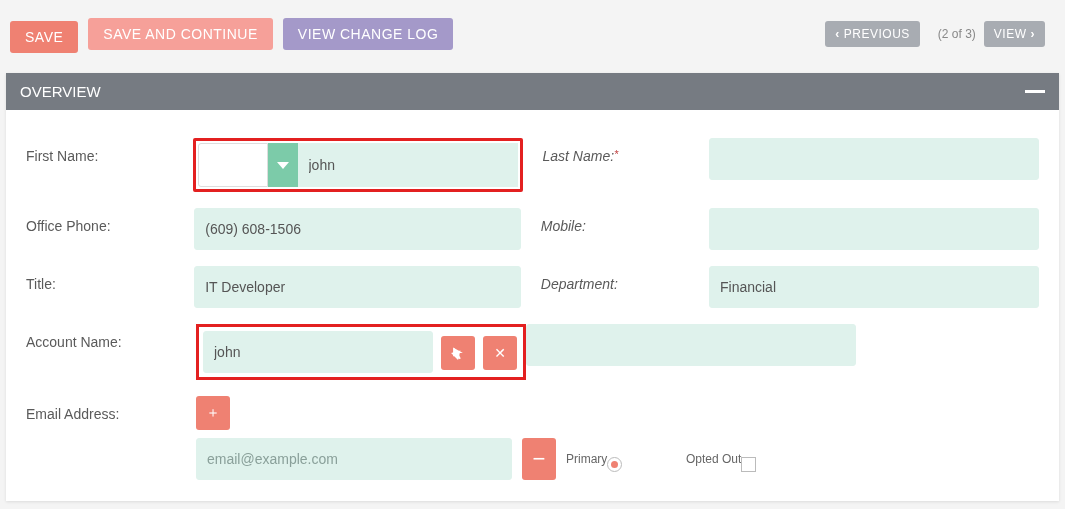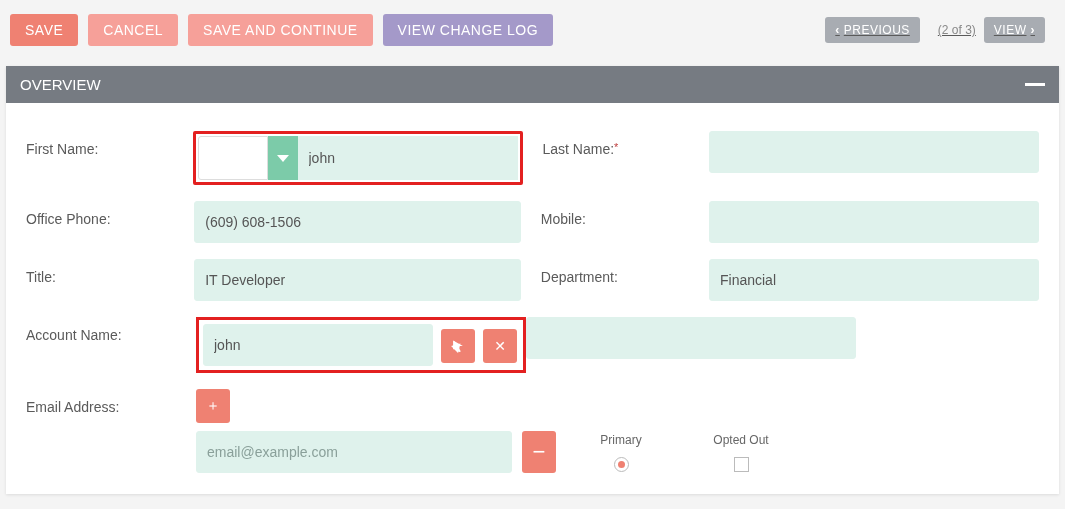--- a/index.html
+++ b/index.html
@@ -20,43 +20,43 @@
   .btn {
     border: none;
     color: #fff;
     padding: 8px 15px;
     margin-right: 10px;
     font-size: 14px;
     letter-spacing: .5px;
     cursor: pointer;
     border-radius: 3px;
   }
-  .btn-red { background: #ef8172; }
+  .btn-red { background: #ef8172; margin-top: 7px; }
   .btn-pink { background: #f6a099; }
   .btn-purple { background: #a499c9; text-align: right; }
   .btn-grey { background: #a8acb2; font-size: 12px; padding: 6px 10px; }
-  .right-tools { margin-left: auto; display:flex; align-items:center; gap:8px;text-decoration:underline;}
+  .right-tools { margin-left: auto; display:flex; align-items:center; gap:8px;}
   .page-ind { color:#888; font-size:12px;}
   .prev-btn::before { content:"‹"; font-weight:bold; margin-right:4px;}
   .next-btn::after  { content:"›"; font-weight:bold; margin-left:4px;}
   .panel { margin: 0 6px; box-shadow: 0 1px 3px rgba(0,0,0,.1);}
   .panel-head {
     background: #767b82;
     color: #fff;
     padding: 10px 14px;
     font-size: 15px;
     display:flex; align-items:center; justify-content:space-between;gap:40px;
   }
   .collapse { width:20px; height:3px; background:#fff; display:inline-block;}
   .panel-body { background:#fff; padding: 20px 0 13px; }
   .row { display:flex; padding: 8px 20px; align-items: flex-start; }
   .col { display:flex; align-items:flex-start; }
   .col-left-label { width:170px; padding-top:10px; font-size:14px; color:#5a5a5a;}
   .col-left-field { width:330px; }
-  .col-right-label { width:170px; padding-top:10px; font-size:14px; color:#5a5a5a; margin-left:20px;}
+  .col-right-label { width:170px; padding-top:10px; font-size:14px; color:#5a5a5a; margin-left:20px;font-style:italic;}
   .col-right-field { flex: 0 0 330px; }
   .required { color:#c04040; font-size:11px; display:block;}
   .fld {
     width: 100%;
     background: #dff2ec;
     border: 1px solid #dff2ec;
     border-radius: 3px;
     padding: 12px 10px;
     font-size: 14px;
     color:#555;
@@ -78,31 +78,30 @@
   .acct-fld { flex:1; background:#dff2ec; border:1px solid #dff2ec; border-radius:3px; padding:12px 10px; font-size:14px; color:#555;}
   .icon-btn {
     width:34px; height:34px; background:#ef8172; border:none; border-radius:3px;
     color:#fff; font-size:14px; display:flex; align-items:center; justify-content:center; cursor:pointer;
     margin-top:5px;
   }
   .plus-btn { margin:0 0 8px; }
   .email-row { display:flex; align-items:center; gap:10px;}
   .email-input { width:316px; }
   .minus-btn { width:34px; height:42px; background:#ef8172; border:none; border-radius:3px; color:#fff; font-size:22px; line-height:1; cursor:pointer;}
-  .opt-col { display:flex; flex-direction:column; align-items:center; font-size:12px; color:#666; width:110px;}
+  .opt-col { display:flex; flex-direction:row; align-items:center; font-size:12px; color:#666; width:110px;}
   .radio { width:15px; height:15px; border-radius:50%; border:1px solid #bbb; margin-top:10px; display:flex; align-items:center; justify-content:center; background:#fff;}
   .radio.checked::after { content:""; width:7px; height:7px; border-radius:50%; background:#ef8172;}
   .chk { width:15px; height:15px; border:1px solid #bbb; margin-top:10px; background:#fff;}
 </style>
 </head>
 <body>
 
 <div class="toolbar">
   <button class="btn btn-red">SAVE</button>
-  <button class="btn btn-pink">CANCEL</button>
   <button class="btn btn-pink">SAVE AND CONTINUE</button>
   <button class="btn btn-purple">VIEW CHANGE LOG</button>
   <div class="right-tools">
     <button class="btn-grey btn prev-btn">PREVIOUS</button>
     <span class="page-ind">(2 of 3)</span>
     <button class="btn-grey btn next-btn">VIEW</button>
   </div>
 </div>
 
 <div class="panel">

